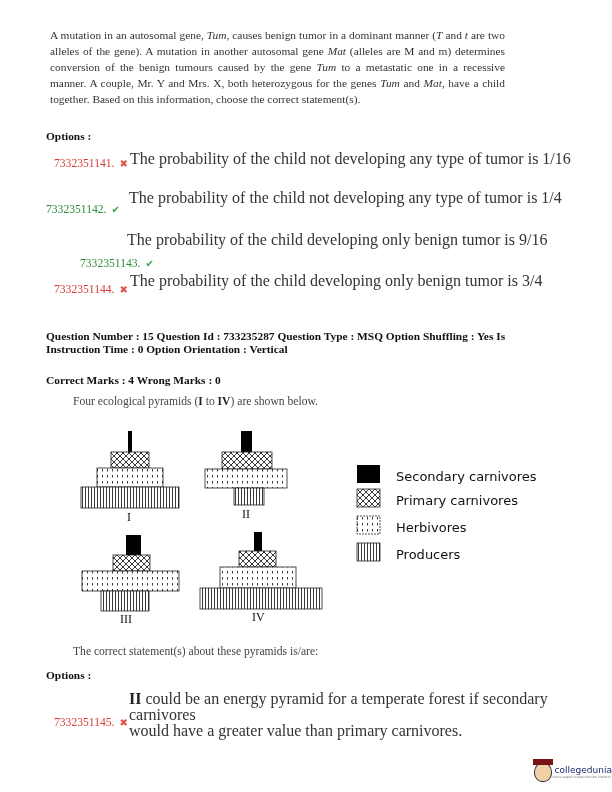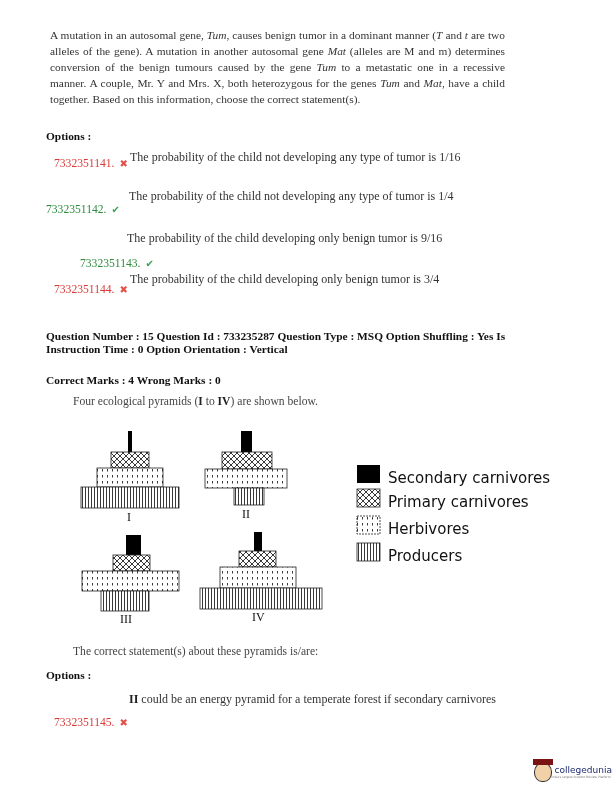--- a/index.html
+++ b/index.html
@@ -9,25 +9,25 @@
   .para { left: 50px; top: 28px; width: 455px; font-size: 11.4px; line-height: 15.9px;
           text-align: justify; color: #333; font-family: "Liberation Serif", serif; }
   .para em { font-style: italic; }
   .bold-label { font-family: "Liberation Serif", serif; font-weight: bold; color: #111; font-size: 11.4px; }
   .opt-id { font-family: "Liberation Serif", serif; font-size: 11.6px; }
   .opt-id.wrong { color: #d93a3a; margin-left: 8px; }
   .opt-id.right { color: #2e8b3e; }
   .mark { font-size: 10px; font-family: "DejaVu Sans", sans-serif; }
   .mark.wrong { color: #e0524a; }
   .mark.right { color: #3aa14c; }
-  .opt-text { font-family: "Liberation Serif", serif; font-size: 12px; color: #333; }
+  .opt-text { font-family: "Liberation Serif", serif; font-size: 16px; color: #333; }
   .meta { left: 46px; top: 330px; width: 500px; font-family: "Liberation Serif", serif;
           font-weight: bold; font-size: 11.4px; line-height: 13.2px; color: #111; }
   .text { font-family: "Liberation Serif", serif; font-size: 11.6px; color: #444; margin-left: 21px; }
-  .legend-label { font-family: "DejaVu Sans", sans-serif; font-size: 15px; color: #111; margin-left: 5px; }
+  .legend-label { font-family: "DejaVu Sans", sans-serif; font-size: 13px; color: #111; margin-left: 13px; }
   .pyr-label { font-family: "Liberation Serif", serif; font-size: 12px; color: #111; position: absolute; }
   .logo { right: 0px; top: 762px; display: flex; align-items: center; }
   .logo-face { width: 16px; height: 18px; border-radius: 50% 50% 45% 45%; background: #f1d2a8; border: 1px solid #333; position: relative; }
   .logo-face::before { content: ""; position: absolute; left: -2px; top: -4px; width: 20px; height: 6px; background: #7a1414; }
   .logo-text { font-family: "DejaVu Sans", sans-serif; font-size: 9px; color: #1e2a6e; margin-left: 3px; }
   .logo-sub { font-family: "DejaVu Sans", sans-serif; font-size: 3px; color: #777; }
 </style>
 </head>
 <body>
 
@@ -133,20 +133,21 @@
 
 <div class="abs text" style="left:52px; top:645px;">The correct statement(s) about these pyramids is/are:</div>
 <div class="abs bold-label" style="left:46px; top:669px;">Options :</div>
 
 <div class="abs" style="left:46px; top:711px;">
   <span class="opt-id wrong">7332351145.</span>
   <span class="mark wrong">✖</span>
 </div>
 <div class="abs opt-text" style="left:129px; top:691px; line-height:16px;">
   <b style="color:#222">II</b><span> could be an energy pyramid for a temperate forest if secondary carnivores</span><br>
+  <span>would have a greater value than primary carnivores.</span>
 </div>
 
 <div class="abs logo">
   <div class="logo-face"></div>
   <div style="display:flex; flex-direction:column;">
     <span class="logo-text">collegedunia</span>
     <span class="logo-sub">India's largest Student Review Platform</span>
   </div>
 </div>
 

